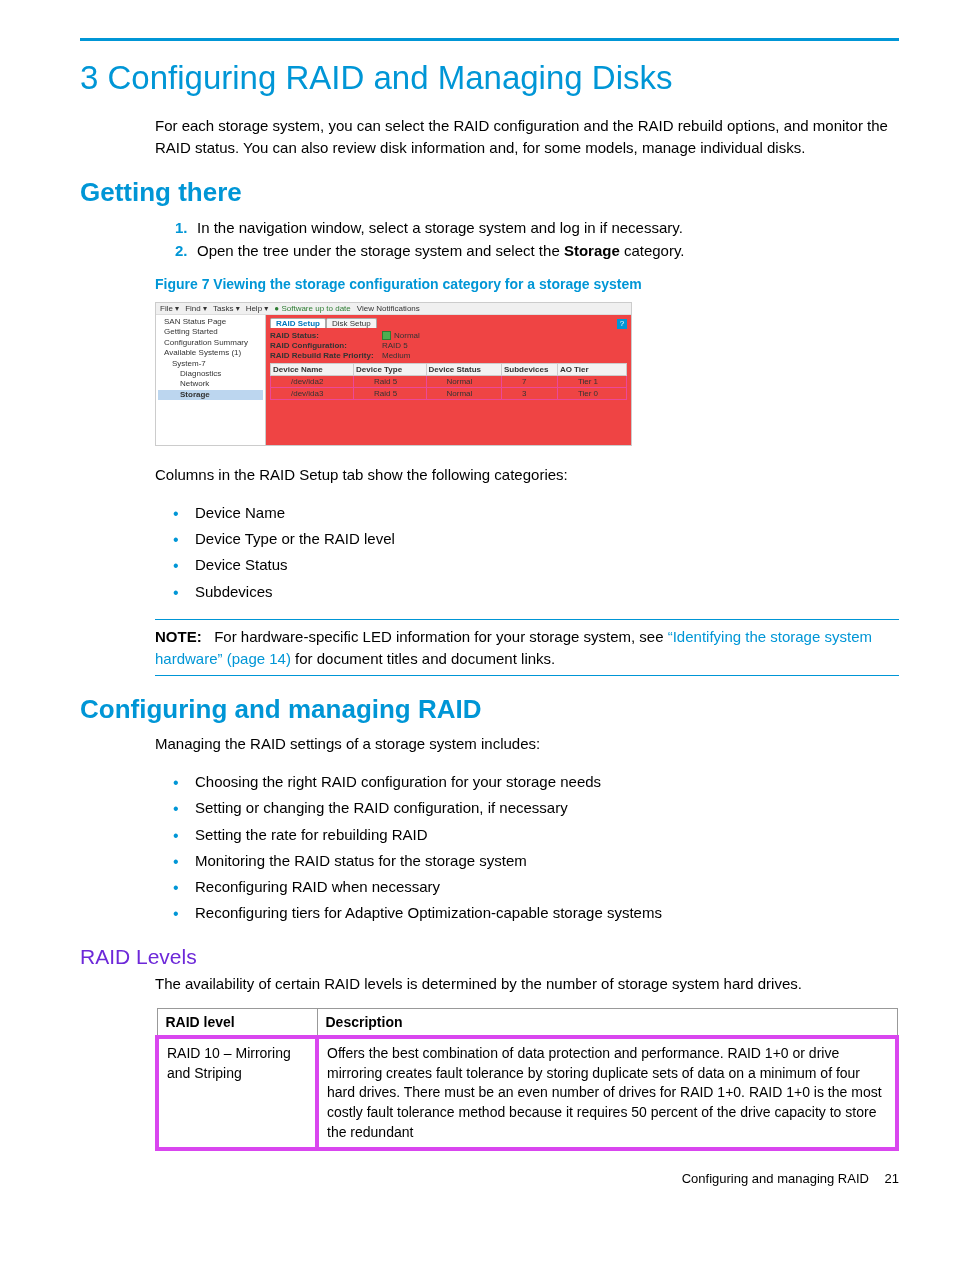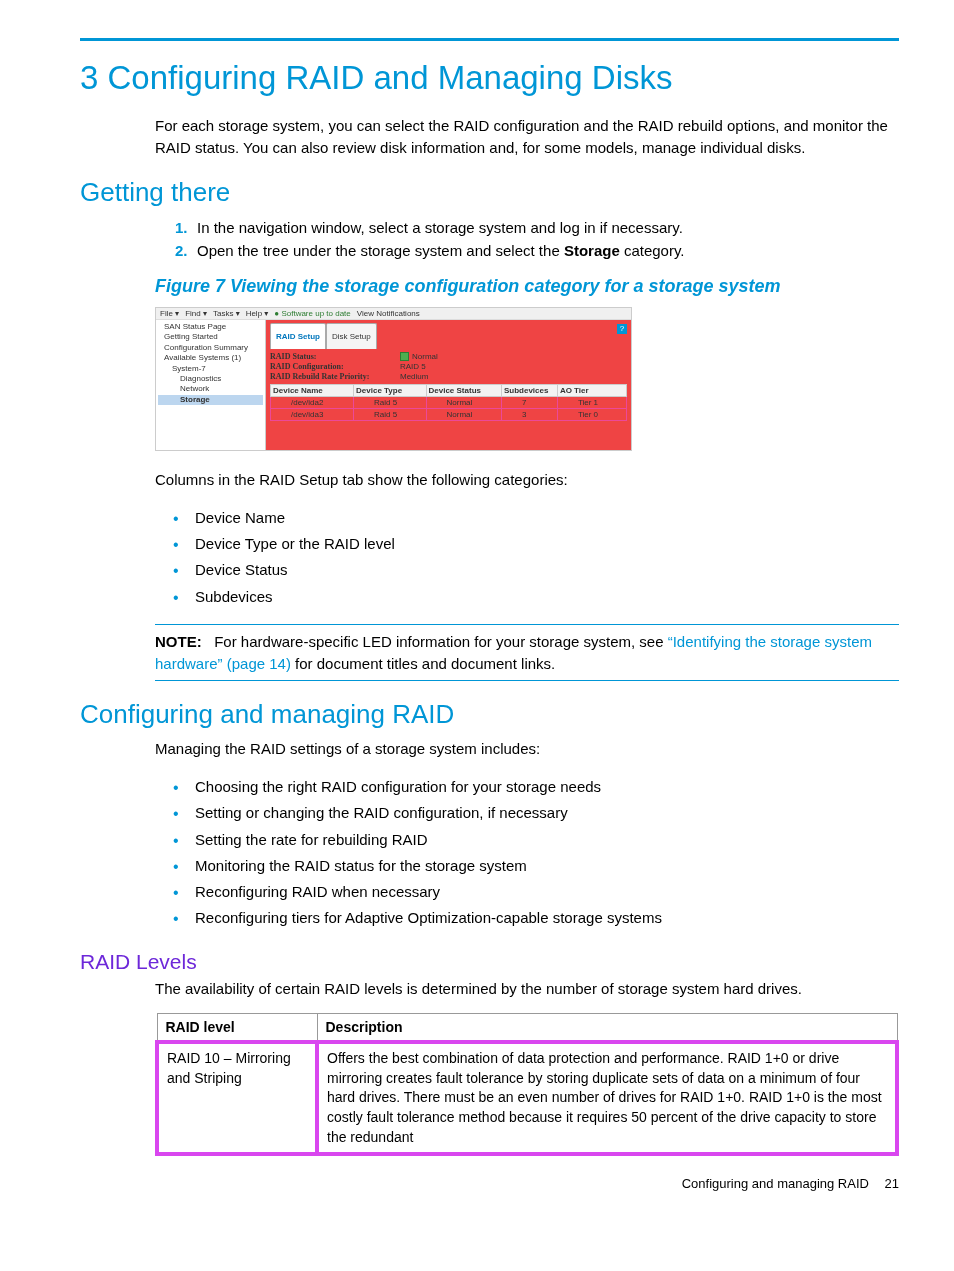--- a/index.html
+++ b/index.html
@@ -29,21 +29,21 @@
   .body-indent {
     margin-left: 75px;
   }
   p.body {
     font-size: 15px;
     line-height: 1.45;
     margin: 0 0 14px 0;
   }
   h2.section {
     font-size: 26px;
-    font-weight: 400;
+    font-weight: 700;
     color: #0096d6;
     margin: 18px 0 8px 0;
   }
   h3.subsection {
     font-size: 21px;
     font-weight: 300;
     color: #6d28d9;
     margin: 18px 0 4px 0;
   }
   ol.steps {
@@ -59,23 +59,22 @@
   }
   ol.steps li .num {
     position: absolute;
     left: 0;
     color: #0096d6;
     font-weight: bold;
   }
   .fig-caption, .tbl-caption {
     color: #0096d6;
     font-weight: bold;
-    font-size: 18px;
+    font-size: 14px;
     margin: 8px 0 10px 0;
-    font-style: italic;
   }
   ul.bullets {
     margin: 4px 0 14px 0;
     padding-left: 18px;
     list-style: none;
   }
   ul.bullets li {
     font-size: 15px;
     line-height: 1.75;
     position: relative;
@@ -140,38 +139,38 @@
   .figshot .tree .ind3 { padding-left: 22px; }
   .figshot .content {
     flex: 1;
     padding: 3px 4px;
     position: relative;
   }
   .figshot .tabs { display: flex; gap: 0; margin-bottom: 3px; }
   .figshot .tabs .tab {
     border: 1px solid #aaa;
     border-bottom: none;
-    padding: 8px 5px;
+    padding: 0 5px;
     background: #f5f5f5;
     font-size: 8px;
     border-radius: 2px 2px 0 0;
   }
   .figshot .tabs .tab.act { background: #fff; font-weight: bold; color: #0277bd; }
   .figshot .help-icon {
     position: absolute;
     right: 4px; top: 4px;
     width: 10px; height: 10px;
     background: #0096d6;
     color: #fff;
     text-align: center;
     font-size: 8px;
     line-height: 10px;
   }
   .figshot .kv { display: flex; margin: 1px 0; }
-  .figshot .kv .k { width: 130px; font-weight: bold; font-family: Liberation Serif, serif; }
+  .figshot .kv .k { width: 112px; font-weight: bold; }
   .figshot .kv .v .dot {
     display: inline-block; width: 7px; height: 7px; background: #4caf50; border: 1px solid #2e7d32; margin-right: 3px; vertical-align: middle;
   }
   .figshot table.devtbl {
     width: 100%;
     border-collapse: collapse;
     margin-top: 3px;
     font-size: 8px;
   }
   .figshot table.devtbl th {

